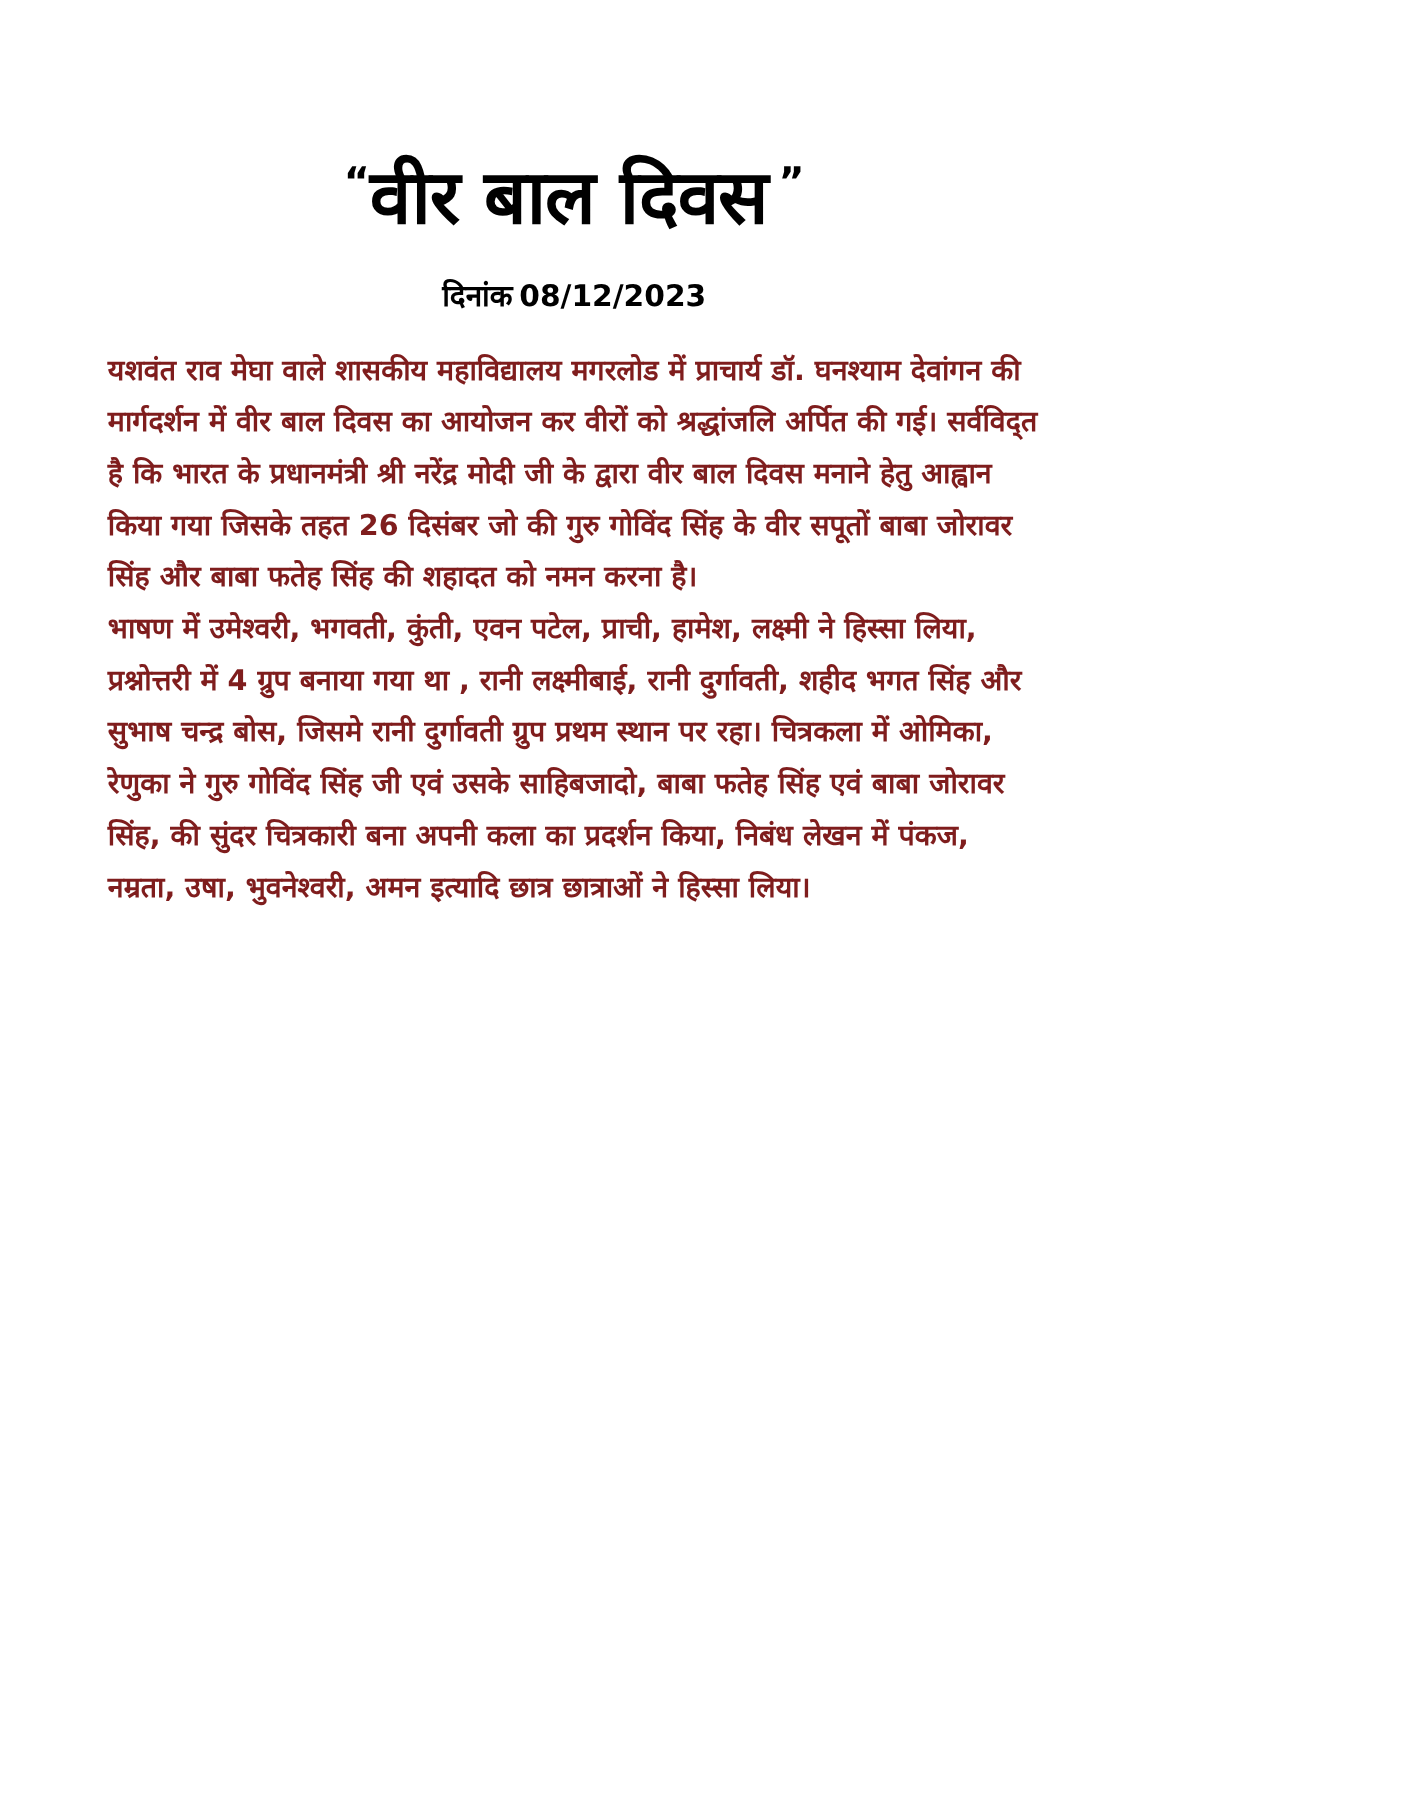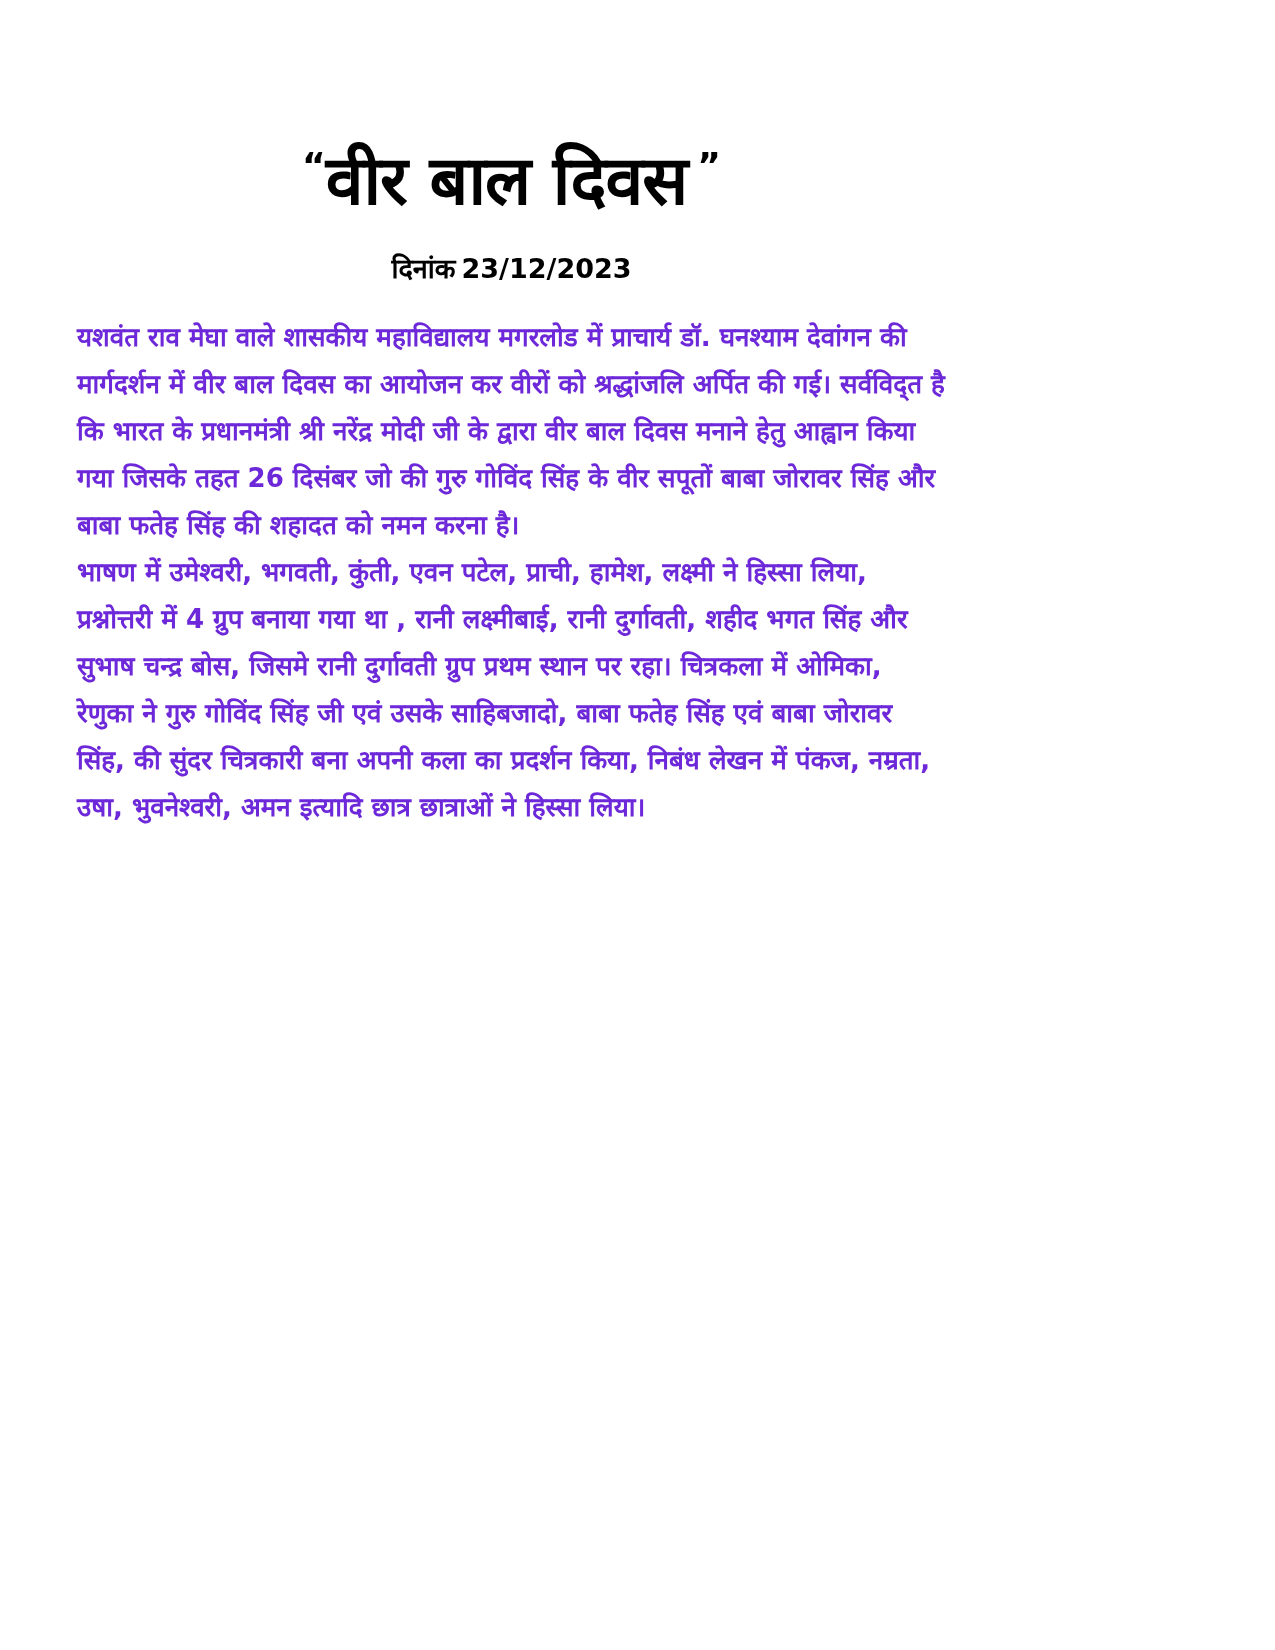--- a/index.html
+++ b/index.html
@@ -6,21 +6,21 @@
     margin: 0;
     padding: 0;
     background: #ffffff;
   }
   .page {
     position: relative;
     width: 1094px;
     height: 1650px;
     background: #ffffff;
     box-sizing: border-box;
-    padding: 138px 148px 0 77px;
+    padding: 138px 148px 0 98px;
     color: #000000;
     font-family: "DejaVu Sans", "Liberation Sans", sans-serif;
     overflow: hidden;
   }
   .title {
     margin: 0;
     text-align: center;
     font-size: 68px;
     font-weight: 700;
     line-height: 1.25;
@@ -48,30 +48,30 @@
   }
   .body {
     margin-top: 28px;
   }
   .body p {
     margin: 0;
     font-size: 26px;
     font-weight: 700;
     line-height: 47px;
     text-align: left;
-    color: #6d28d9;
+    color: #7f1d1d;
   }
 </style>
 </head>
 <body>
 
 <div class="page">
 
   <h1 class="title"><span class="quote quote-open">“</span><span>वीर बाल दिवस</span><span class="quote quote-close">”</span></h1>
 
-  <p class="date-line"><span class="date-label">दिनांक</span><span class="date-value">23/12/2023</span></p>
+  <p class="date-line"><span class="date-label">दिनांक</span><span class="date-value">08/12/2023</span></p>
 
   <div class="body">
     <p>यशवंत राव मेघा वाले शासकीय महाविद्यालय मगरलोड  में प्राचार्य डॉ. घनश्याम देवांगन की मार्गदर्शन में वीर बाल दिवस का आयोजन कर वीरों को श्रद्धांजलि अर्पित की गई। सर्वविद्त है कि भारत के प्रधानमंत्री श्री नरेंद्र मोदी जी के द्वारा वीर बाल दिवस मनाने हेतु आह्वान किया गया जिसके तहत 26 दिसंबर जो की गुरु गोविंद सिंह के वीर सपूतों बाबा जोरावर सिंह और बाबा फतेह सिंह की  शहादत को नमन करना है।</p>
     <p>भाषण में उमेश्वरी, भगवती, कुंती,  एवन पटेल, प्राची, हामेश, लक्ष्मी ने हिस्सा लिया, प्रश्नोत्तरी में 4 ग्रुप बनाया गया था , रानी लक्ष्मीबाई, रानी दुर्गावती, शहीद भगत सिंह और सुभाष चन्द्र बोस, जिसमे रानी दुर्गावती ग्रुप प्रथम स्थान पर रहा।  चित्रकला में ओमिका, रेणुका ने गुरु गोविंद सिंह जी एवं उसके साहिबजादो, बाबा फतेह सिंह एवं बाबा जोरावर सिंह, की सुंदर चित्रकारी बना अपनी कला का प्रदर्शन किया, निबंध लेखन में पंकज, नम्रता, उषा, भुवनेश्वरी, अमन इत्यादि छात्र छात्राओं ने हिस्सा लिया।</p>
   </div>
 
 </div>
 
 </body></html>

